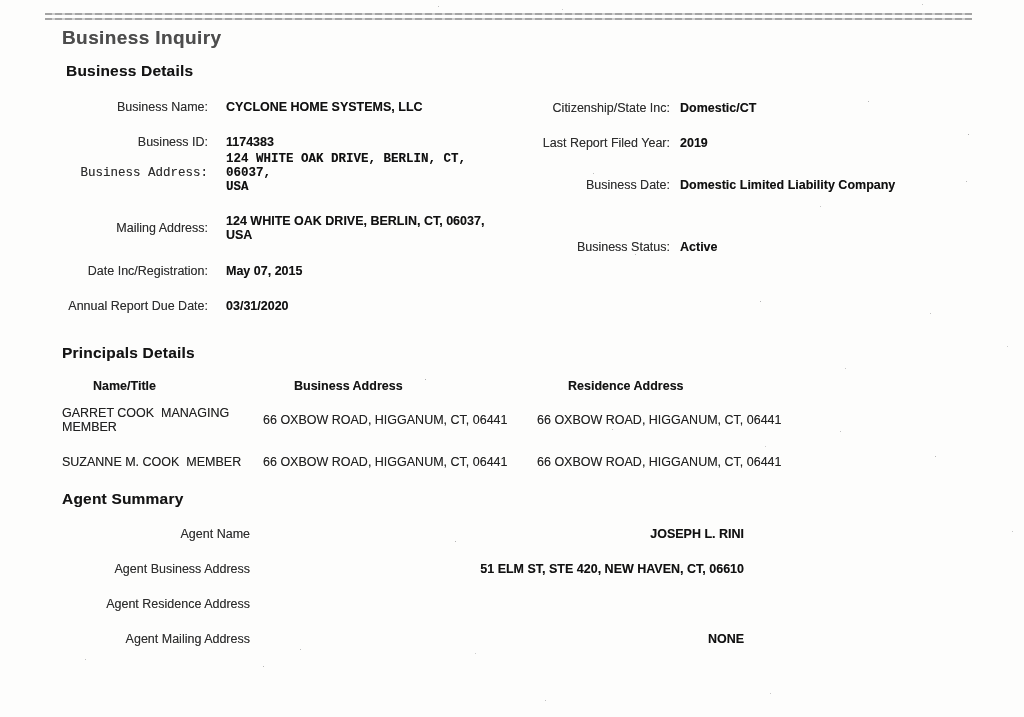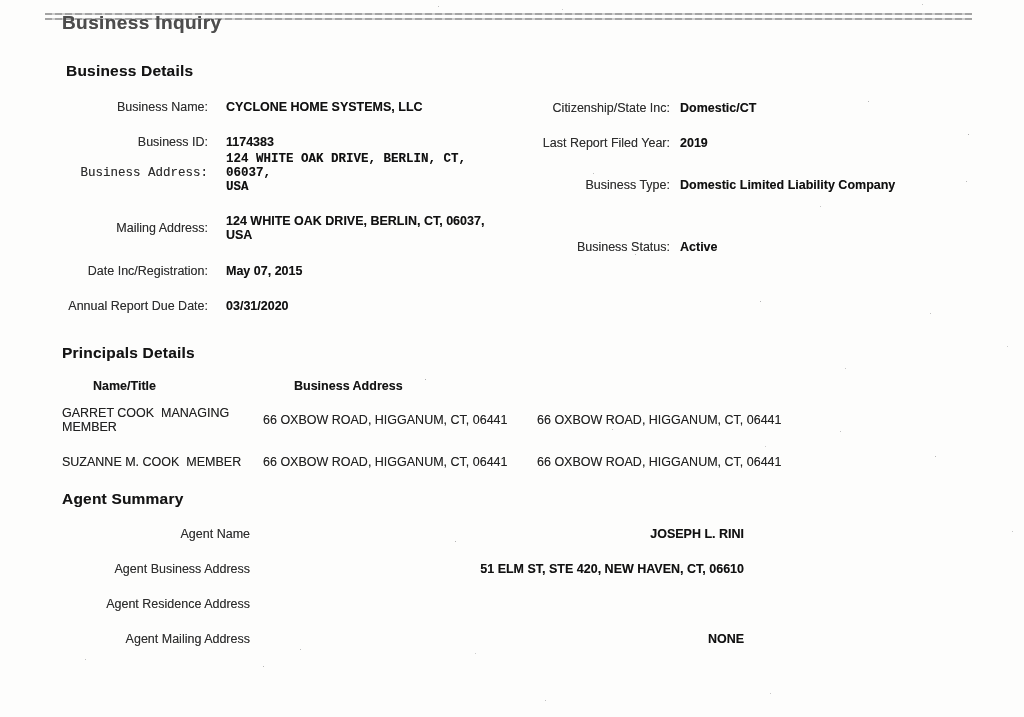--- a/index.html
+++ b/index.html
@@ -15,21 +15,21 @@
 
   .top-rule{
     position:absolute;left:45px;width:927px;height:2px;
     background:repeating-linear-gradient(90deg,#949494 0 7px,#c6c6c6 7px 10px);
     opacity:.85;
   }
   .rule-1{top:13px;}
   .rule-2{top:18px;}
 
   .page-title{
-    position:absolute;left:62px;top:12px;
+    position:absolute;left:62px;top:27px;
     font-size:19px;font-weight:bold;color:#4d4d4d;
     letter-spacing:.4px;
   }
   .section-heading{
     position:absolute;
     font-size:15.5px;font-weight:bold;color:#141414;
     letter-spacing:.2px;
   }
   .h-bd{left:66px;top:62px;}
   .h-pd{left:62px;top:344px;}
@@ -127,33 +127,34 @@
 
   <div class="field-row col-right r-r1">
     <div class="fr-label scan-text">Citizenship/State Inc:</div>
     <div class="fr-value scan-text">Domestic/CT</div>
   </div>
   <div class="field-row col-right r-r2">
     <div class="fr-label scan-text">Last Report Filed Year:</div>
     <div class="fr-value scan-text">2019</div>
   </div>
   <div class="field-row col-right r-r3">
-    <div class="fr-label scan-text">Business Type:</div>
+    <div class="fr-label scan-text">Business Date:</div>
     <div class="fr-value scan-text">Domestic Limited Liability Company</div>
   </div>
   <div class="field-row col-right r-r4">
     <div class="fr-label scan-text">Business Status:</div>
     <div class="fr-value scan-text">Active</div>
   </div>
 
   <div class="section-heading h-pd scan-text">Principals Details</div>
 
   <div class="ptable-row pt-head">
     <div class="pt-th scan-text">Name/Title</div>
     <div class="pt-th scan-text">Business Address</div>
+    <div class="pt-th scan-text">Residence Address</div>
   </div>
 
   <div class="ptable-row pt-r1">
     <div class="pt-td scan-text">GARRET COOK  MANAGING
 MEMBER</div>
     <div class="pt-td scan-text">66 OXBOW ROAD, HIGGANUM, CT, 06441</div>
     <div class="pt-td scan-text">66 OXBOW ROAD, HIGGANUM, CT, 06441</div>
   </div>
 
   <div class="ptable-row pt-r2">

